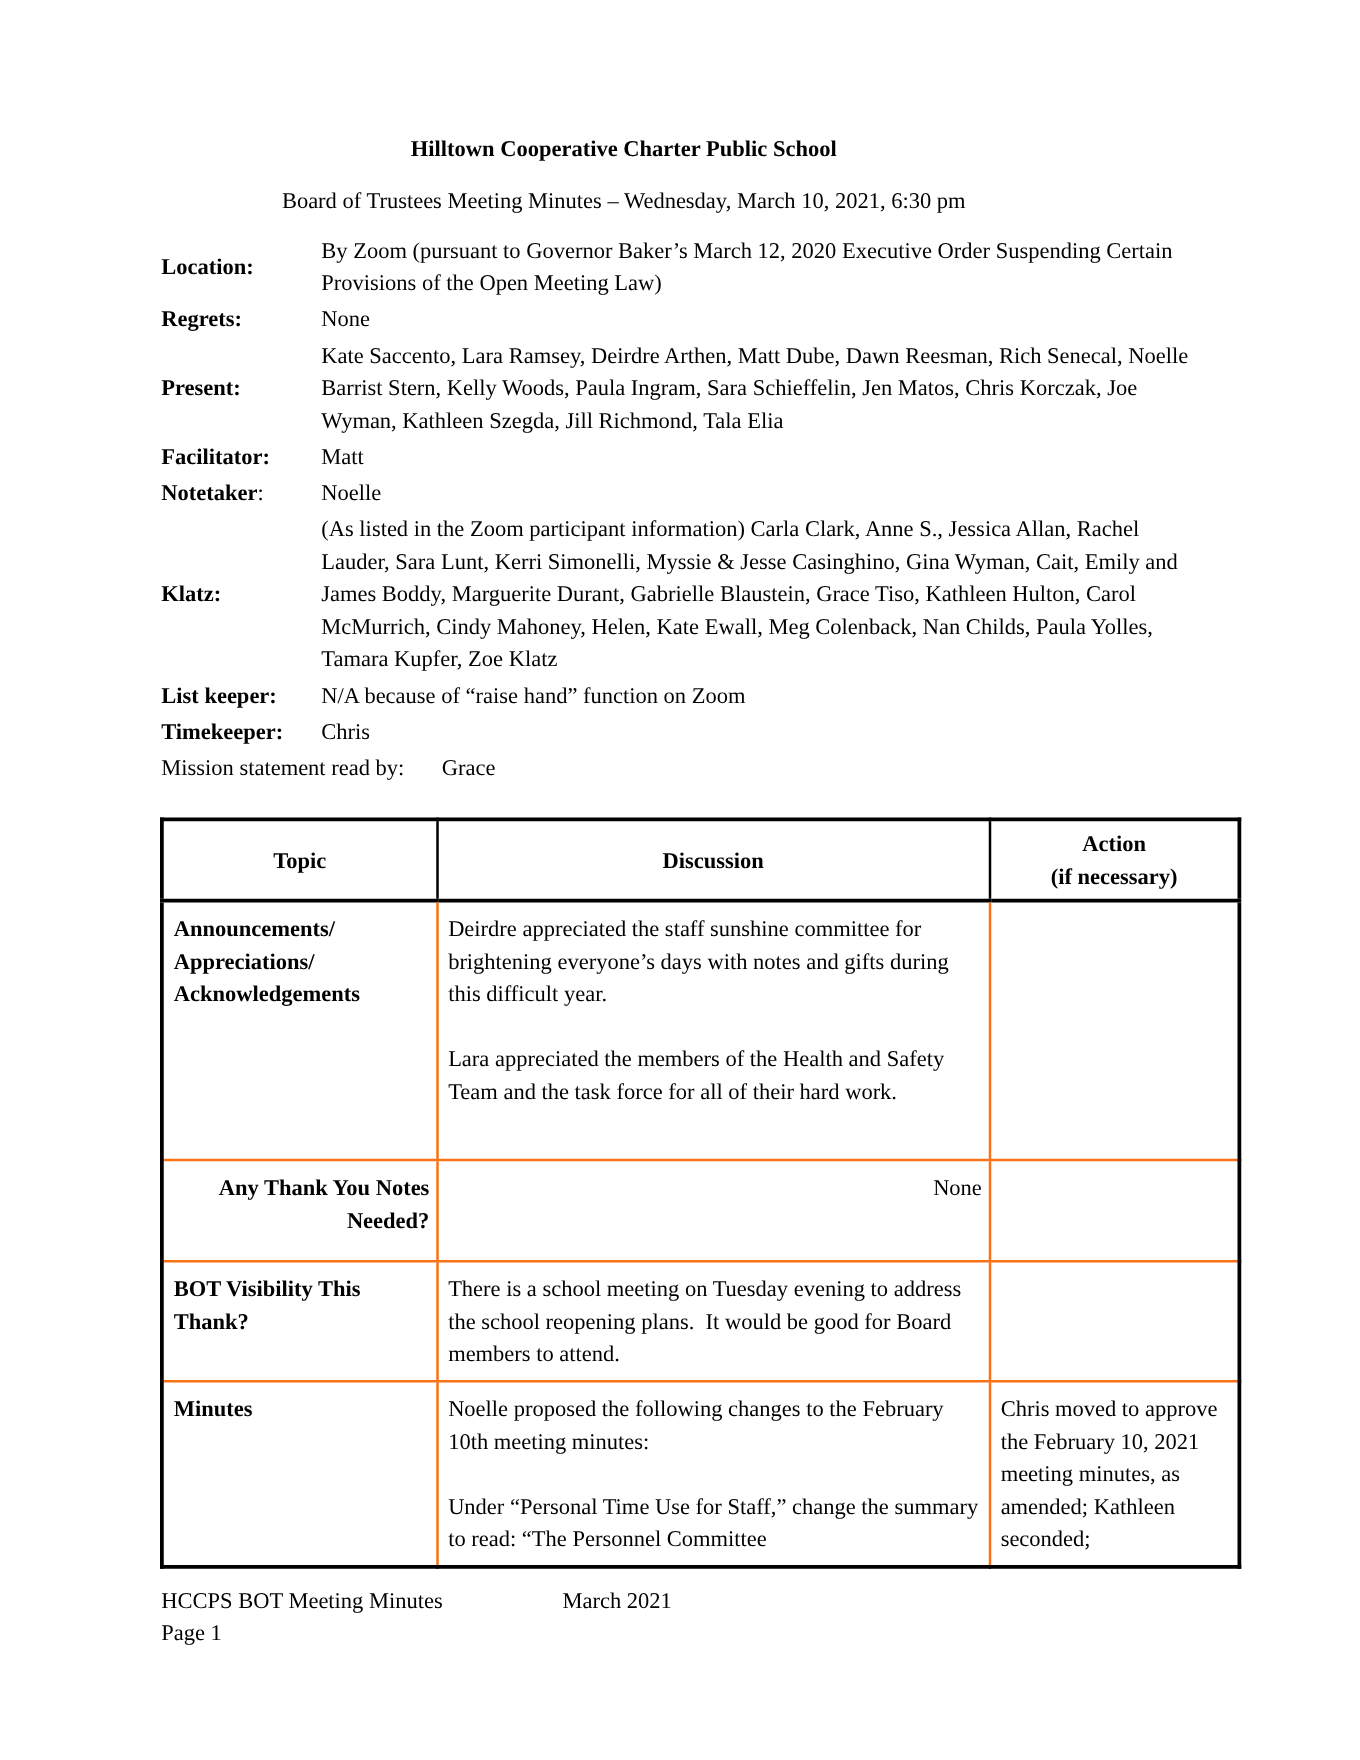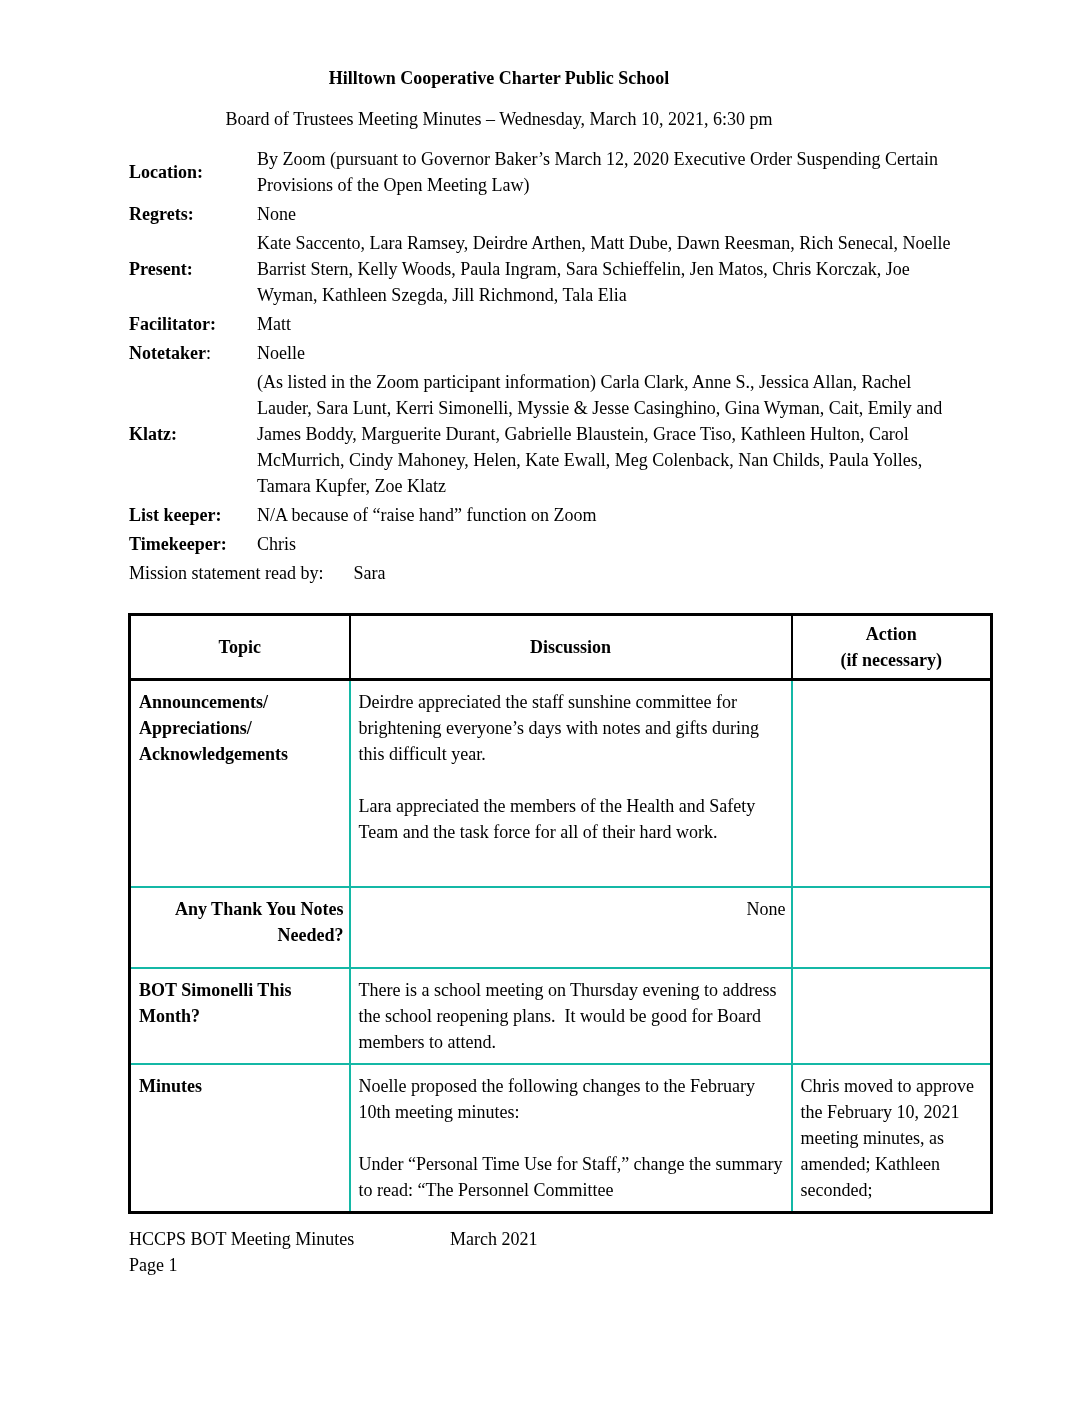--- a/index.html
+++ b/index.html
@@ -12,21 +12,21 @@
     height: 1408px;
     overflow: hidden;
     font-family: "Liberation Serif", "DejaVu Serif", serif;
     font-size: 18px;
     color: #000000;
   }
   .page {
     box-sizing: border-box;
     width: 996px;
     height: 1408px;
-    padding: 65px 127px 0 129px;
+    padding: 106px 127px 0 129px;
   }
   .doc-title {
     text-align: center;
     font-weight: bold;
     line-height: 27px;
     margin-bottom: 14px;
   }
   .doc-subtitle {
     text-align: center;
     line-height: 27px;
@@ -78,21 +78,21 @@
     border-bottom: 3px solid #000;
     font-weight: bold;
     text-align: center;
     vertical-align: middle;
     height: 58px;
     line-height: 26px;
     white-space: pre-line;
     padding: 2px 4px;
   }
   table.minutes-table td {
-    border: 2px solid #14b8a6;
+    border: 2px solid #f97316;
     vertical-align: top;
     line-height: 26px;
     padding: 8px 5px 8px 8px;
     white-space: pre-wrap;
     overflow: hidden;
   }
   td.topic-cell { font-weight: bold; }
   tr.row-announcements { height: 207px; }
   tr.row-thankyou      { height: 81px; text-align: right; }
   tr.row-visibility    { height: 87px; }
@@ -151,21 +151,21 @@
       <div class="meta-value">N/A because of “raise hand” function on Zoom</div>
     </div>
 
     <div class="meta-row">
       <div class="meta-label">Timekeeper:</div>
       <div class="meta-value">Chris</div>
     </div>
 
     <div class="mission-row">
       <div class="mission-label">Mission statement read by:</div>
-      <div class="mission-value">Sara</div>
+      <div class="mission-value">Grace</div>
     </div>
 
   </div>
 
   <table class="minutes-table">
     <colgroup>
       <col class="c1">
       <col class="c2">
       <col class="c3">
     </colgroup>
@@ -186,22 +186,22 @@
 
 Lara appreciated the members of the Health and Safety Team and the task force for all of their hard work.</td>
         <td class="action-cell"></td>
       </tr>
       <tr class="row-thankyou">
         <td class="topic-cell">Any Thank You Notes Needed?</td>
         <td class="discussion-cell">None</td>
         <td class="action-cell"></td>
       </tr>
       <tr class="row-visibility">
-        <td class="topic-cell">BOT Simonelli This Month?</td>
-        <td class="discussion-cell">There is a school meeting on Thursday evening to address the school reopening plans.  It would be good for Board members to attend.</td>
+        <td class="topic-cell">BOT Visibility This Thank?</td>
+        <td class="discussion-cell">There is a school meeting on Tuesday evening to address the school reopening plans.  It would be good for Board members to attend.</td>
         <td class="action-cell"></td>
       </tr>
       <tr class="row-minutes">
         <td class="topic-cell">Minutes</td>
         <td class="discussion-cell">Noelle proposed the following changes to the February 10th meeting minutes:
 
 Under “Personal Time Use for Staff,” change the summary to read: “The Personnel Committee</td>
         <td class="action-cell">Chris moved to approve the February 10, 2021 meeting minutes, as amended; Kathleen seconded;</td>
       </tr>
     </tbody>

